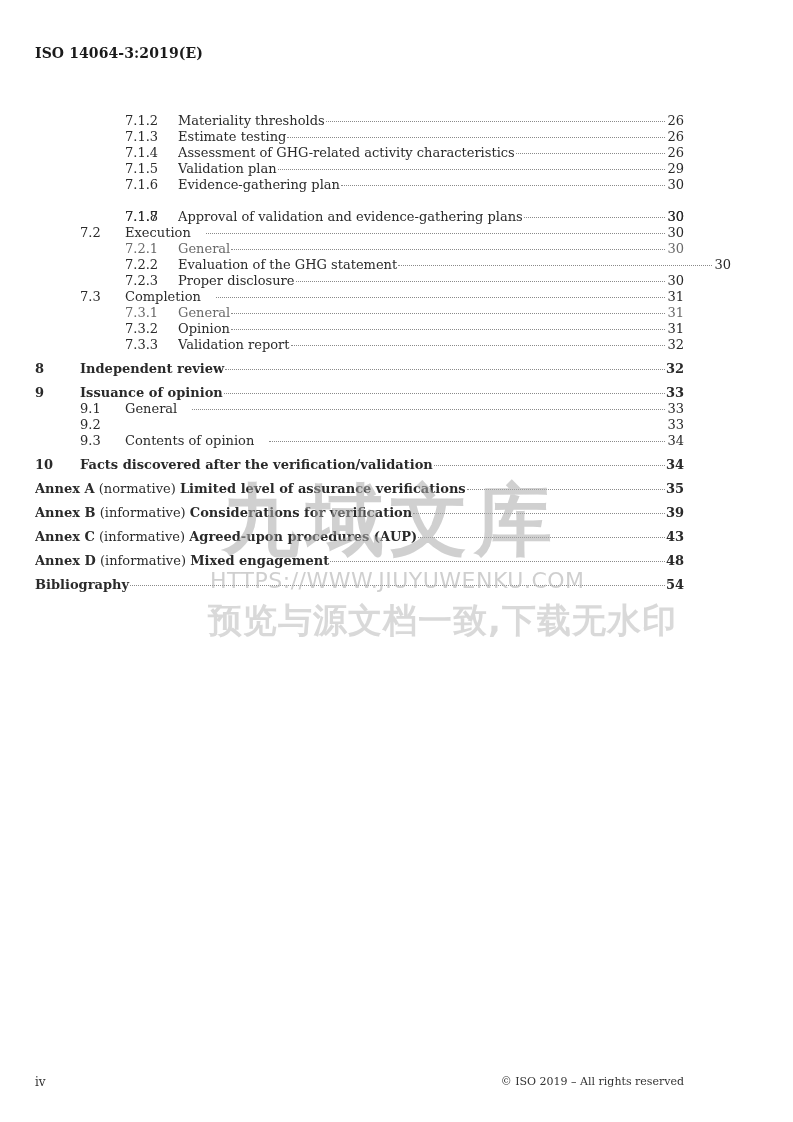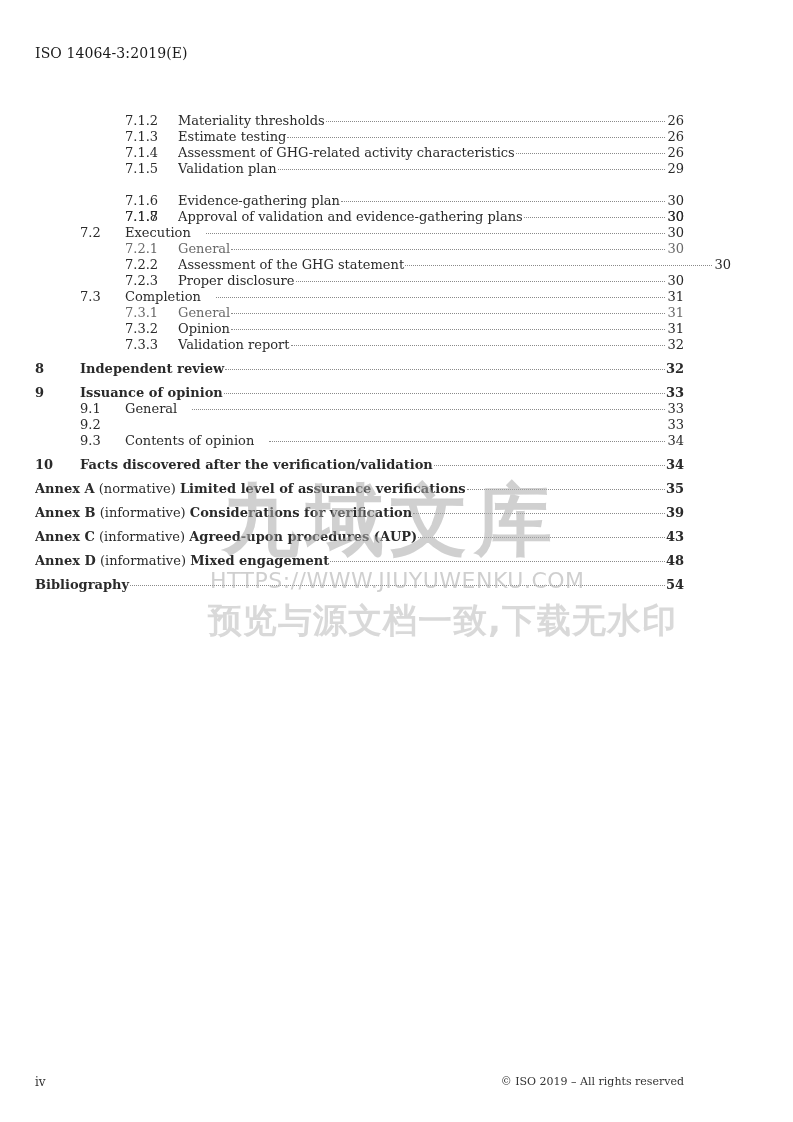--- a/index.html
+++ b/index.html
@@ -13,21 +13,21 @@
       position: relative;
       overflow: hidden;
       font-family: "DejaVu Serif", "Liberation Serif", serif;
       color: #222222;
     }
     .doc-header {
       position: absolute;
       left: 35px;
       top: 45px;
       font-family: "DejaVu Serif", serif;
-      font-weight: normal;
+      font-weight: bold;
       font-size: 14px;
       color: #1a1a1a;
       letter-spacing: 0.1px;
     }
     .toc {
       position: absolute;
       left: 0;
       top: 0;
       width: 793px;
     }
@@ -182,21 +182,21 @@
       <span class="toc-page">26</span>
     </div>
     <div class="toc-row lvl3" style="top: 161px;">
       <span class="toc-num">7.1.5</span>
       <span class="toc-title-wrap">
         <span class="toc-title">Validation plan</span>
         <span class="toc-leader"></span>
       </span>
       <span class="toc-page">29</span>
     </div>
-    <div class="toc-row lvl3" style="top: 177px; margin-top: 16px;">
+    <div class="toc-row lvl3" style="top: 177px;">
       <span class="toc-num">7.1.6</span>
       <span class="toc-title-wrap">
         <span class="toc-title">Evidence-gathering plan</span>
         <span class="toc-leader"></span>
       </span>
       <span class="toc-page">30</span>
     </div>
     <div class="toc-row lvl3" style="top: 209px;">
       <span class="toc-num">7.1.7</span>
       <span class="toc-title-wrap">
@@ -221,21 +221,21 @@
       <span class="toc-num">7.2.1</span>
       <span class="toc-title-wrap">
         <span class="toc-title">General</span>
         <span class="toc-leader"></span>
       </span>
       <span class="toc-page">30</span>
     </div>
     <div class="toc-row lvl3" style="top: 257px; padding-left: 47px;">
       <span class="toc-num">7.2.2</span>
       <span class="toc-title-wrap">
-        <span class="toc-title">Assessment of the GHG statement</span>
+        <span class="toc-title">Evaluation of the GHG statement</span>
         <span class="toc-leader"></span>
       </span>
       <span class="toc-page">30</span>
     </div>
     <div class="toc-row lvl3" style="top: 273px;">
       <span class="toc-num">7.2.3</span>
       <span class="toc-title-wrap">
         <span class="toc-title">Proper disclosure</span>
         <span class="toc-leader"></span>
       </span>

